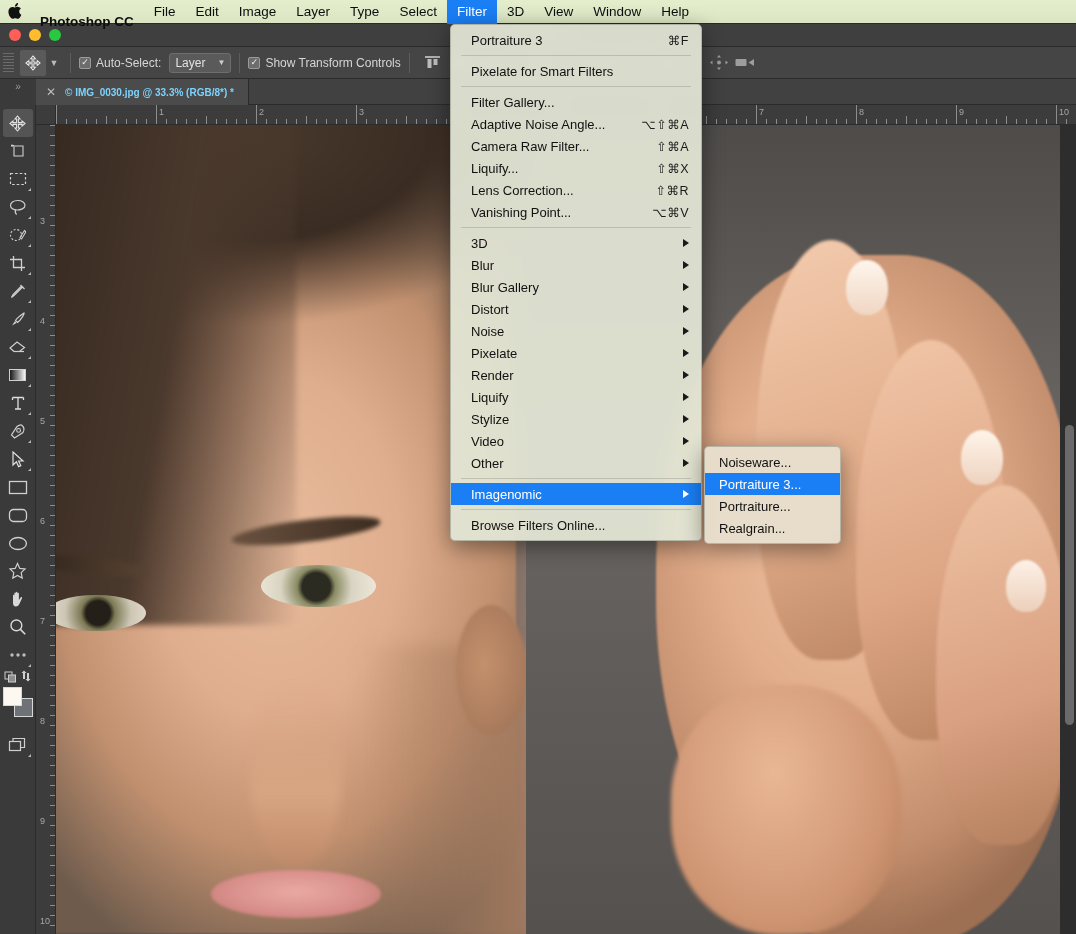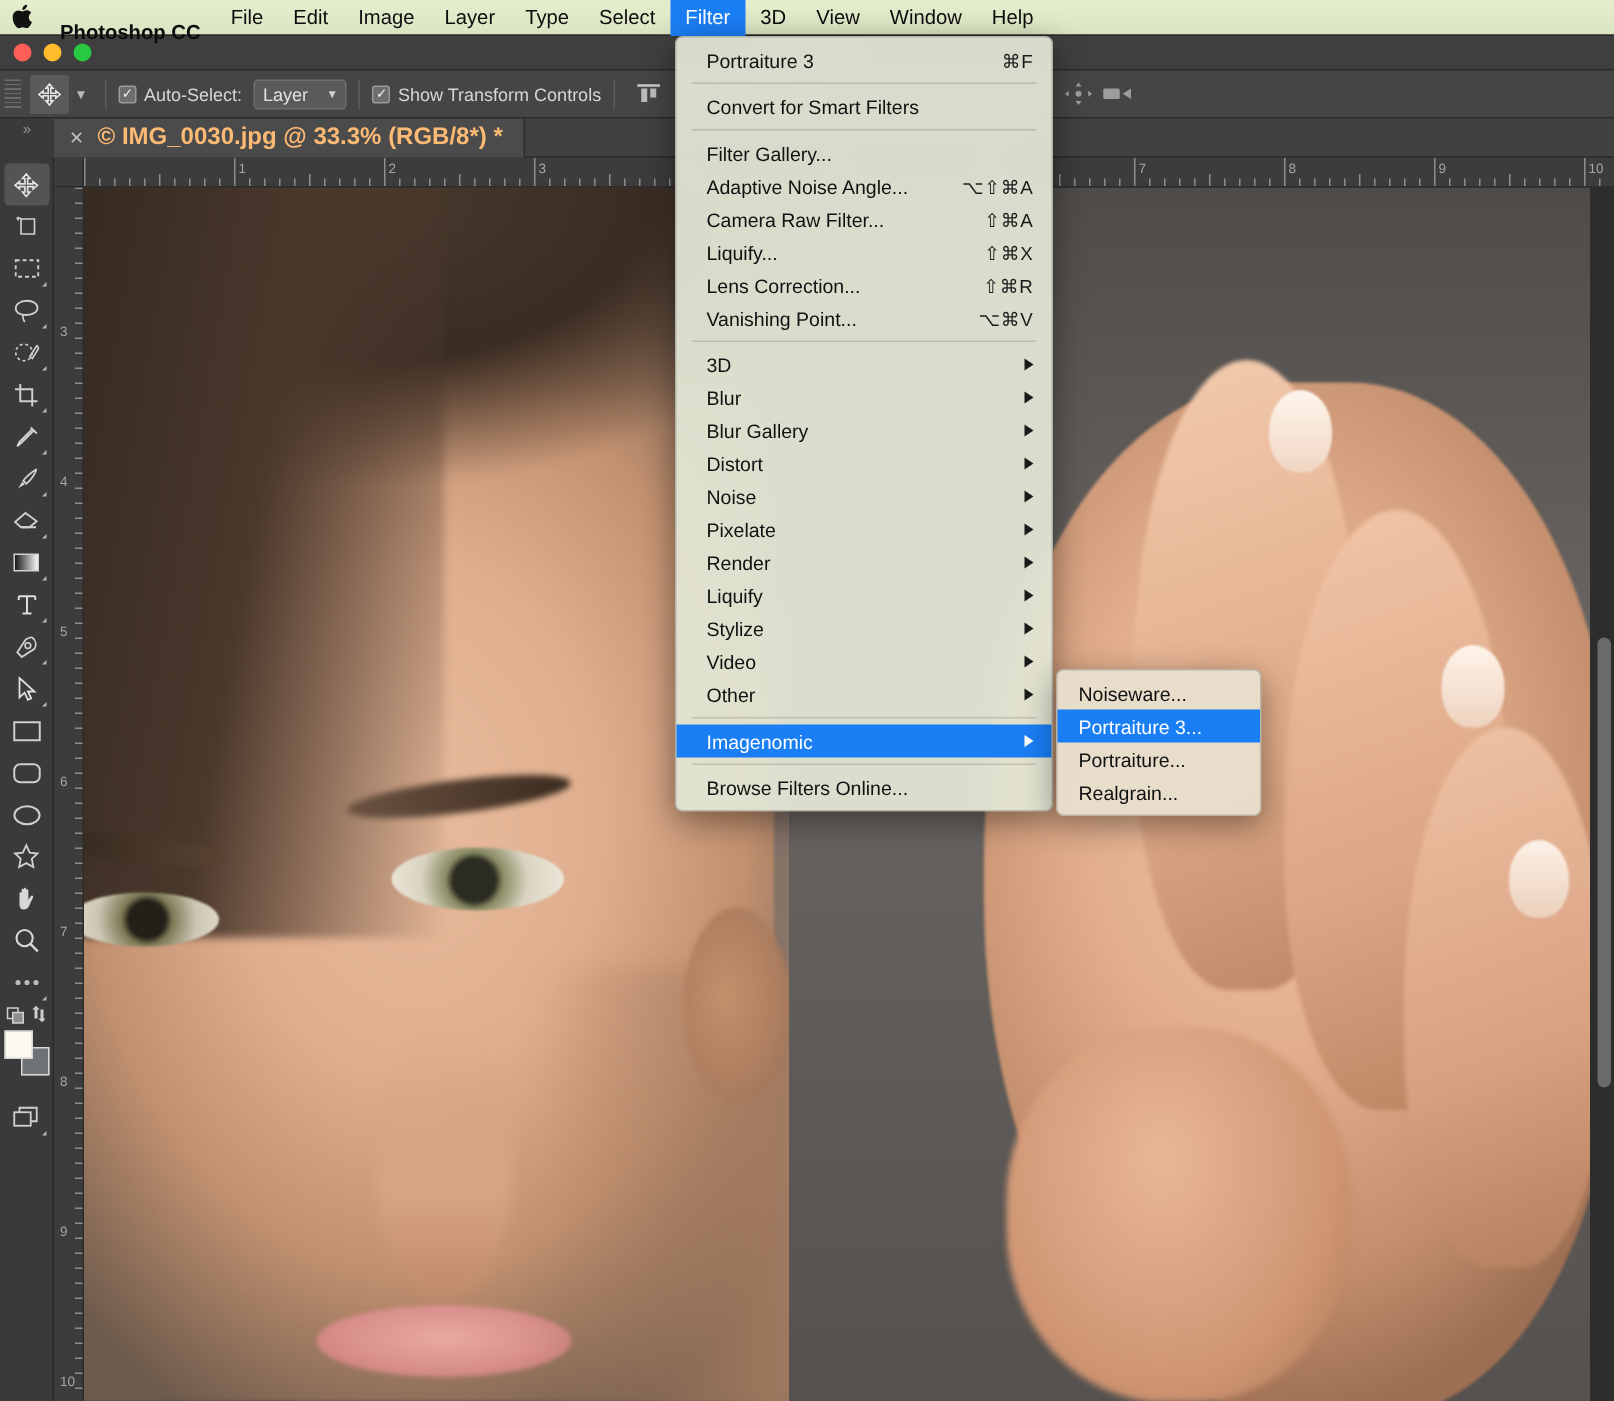--- a/index.html
+++ b/index.html
@@ -72,21 +72,21 @@
     position:absolute; left:0; top:79px; width:1076px; height:26px;
     background:#414141; border-bottom:1px solid #2b2b2b; z-index:4; display:flex;
   }
   .panel-toggle{ width:36px; height:26px; color:#9a9a9a; font-size:10px;
      display:flex; align-items:flex-start; justify-content:center; padding-top:2px; background:#3a3a3a;}
   .doctab{
     height:26px; background:#4b4b4b; border-right:1px solid #2b2b2b;
     display:flex; align-items:center; padding:0 14px 0 10px; gap:9px;
   }
   .tabclose{ color:#bdbdbd; font-size:12px; line-height:1; }
-  .tabtitle{ font-size:16px; color:#fdba74; font-weight:bold; white-space:nowrap; }
+  .tabtitle{ font-size:10px; color:#7dd3fc; font-weight:bold; white-space:nowrap; }
 
   
   .toolbar{
     position:absolute; left:0; top:105px; width:36px; height:829px;
     background:#3a3a3a; border-right:1px solid #2b2b2b; z-index:4;
     display:flex; flex-direction:column; align-items:center; padding-top:4px;
   }
   .tool{ width:30px; height:28px; display:flex; align-items:center; justify-content:center;
          position:relative; border-radius:3px; }
   .tool.sel{ background:#545454; }
@@ -693,21 +693,21 @@
     <div class="mb-item">Help</div>
   </div>
 
   <div class="menu" id="filter-menu">
       <div class="mi tall">
         <span>Portraiture 3</span>
         <span class="sc">⌘F</span>
       </div>
       <div class="msep"></div>
       <div class="mi tall">
-        <span>Convert for Smart Filters</span>
+        <span>Pixelate for Smart Filters</span>
       </div>
       <div class="msep"></div>
       <div class="mi tall">
         <span>Filter Gallery...</span>
       </div>
       <div class="mi tall">
         <span>Adaptive Noise Angle...</span>
         <span class="sc">⌥⇧⌘A</span>
       </div>
       <div class="mi tall">

